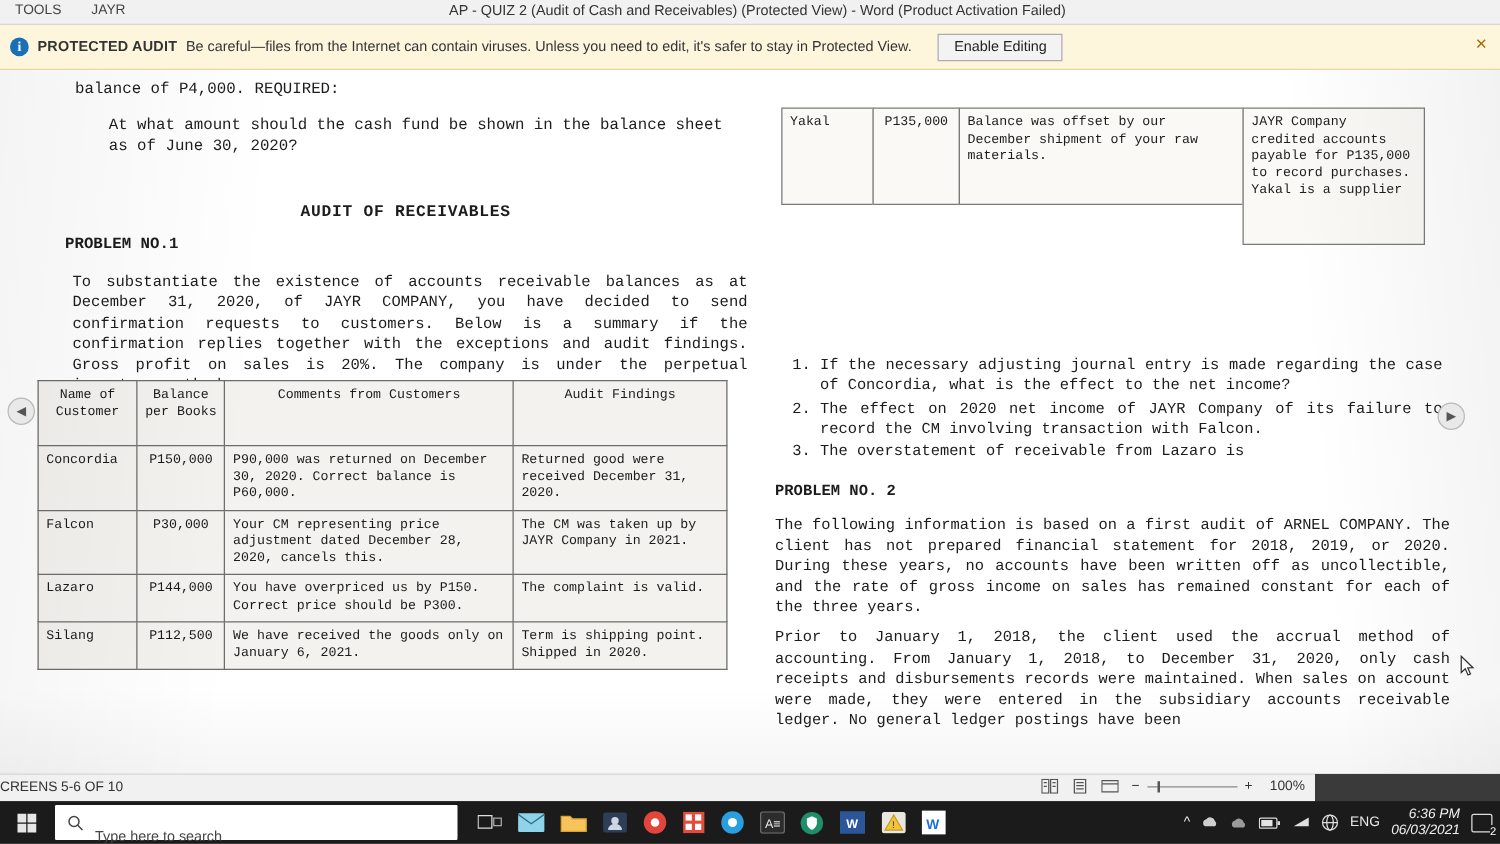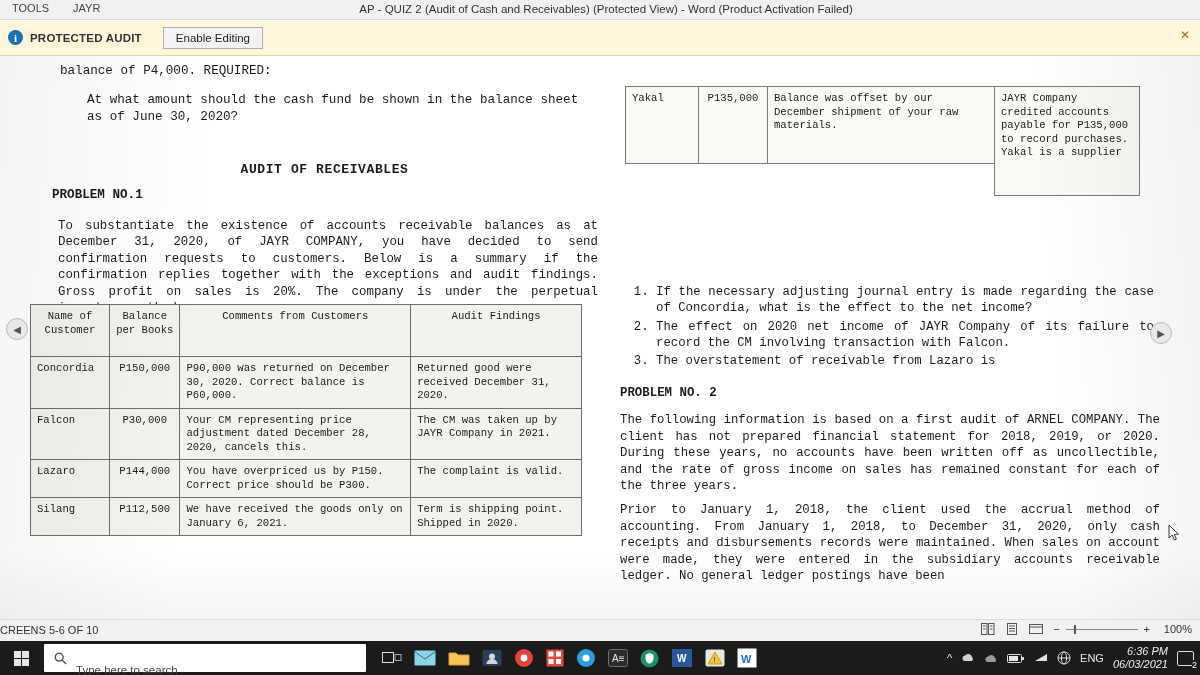--- a/index.html
+++ b/index.html
@@ -134,21 +134,21 @@
     cursor:pointer;
   }
   #nav-prev{ left:6px; top:262px; }
   #nav-next{ left:1150px; top:266px; }
 
   
   .cursor{ position:absolute; left:1168px; top:468px; width:12px; height:18px; }
 
   
   .statusbar{
-    position:absolute; left:0; top:619px; width:1200px; height:22px;
+    position:absolute; left:0; top:619px; width:1052px; height:22px;
     background:#f1f1f1; border-top:1px solid #dcdcdc;
     font-size:11px; color:#333;
   }
   .sb-left{ position:absolute; left:0px; top:4px; }
   .sb-right{ position:absolute; right:8px; top:3px; display:flex; align-items:center; gap:10px;}
   .viewicon{ width:14px;height:12px; display:inline-block; }
   .zoomslider{ display:flex; align-items:center; gap:6px; }
   .zbar{ width:72px; height:1px; background:#8a8a8a; position:relative; }
   .zhandle{ position:absolute; left:8px; top:-4px; width:2px; height:9px; background:#555; }
   .zoomval{ min-width:32px; text-align:right; }
@@ -186,20 +186,21 @@
 <div class="win-controls">
   <span>⛶</span>
   <span>—</span>
   <span>⊟</span>
   <span class="closex">✕</span>
 </div>
 
 <div class="pvbar">
   <div class="pv-icon">i</div>
   <div class="pv-strong">PROTECTED AUDIT</div>
+  <div class="pv-text">Be careful—files from the Internet can contain viruses. Unless you need to edit, it's safer to stay in Protected View.</div>
   <button class="pv-btn">Enable Editing</button>
   <div class="pv-close">✕</div>
 </div>
 
 <div class="canvas">
   <div class="page">
 
     <div class="col leftcol">
       <div id="l-bal" class="mono">balance of P4,000.  REQUIRED:</div>
       <div id="l-req" class="mono">At what amount should the cash fund be shown in the balance sheet as of June  30, 2020?</div>

